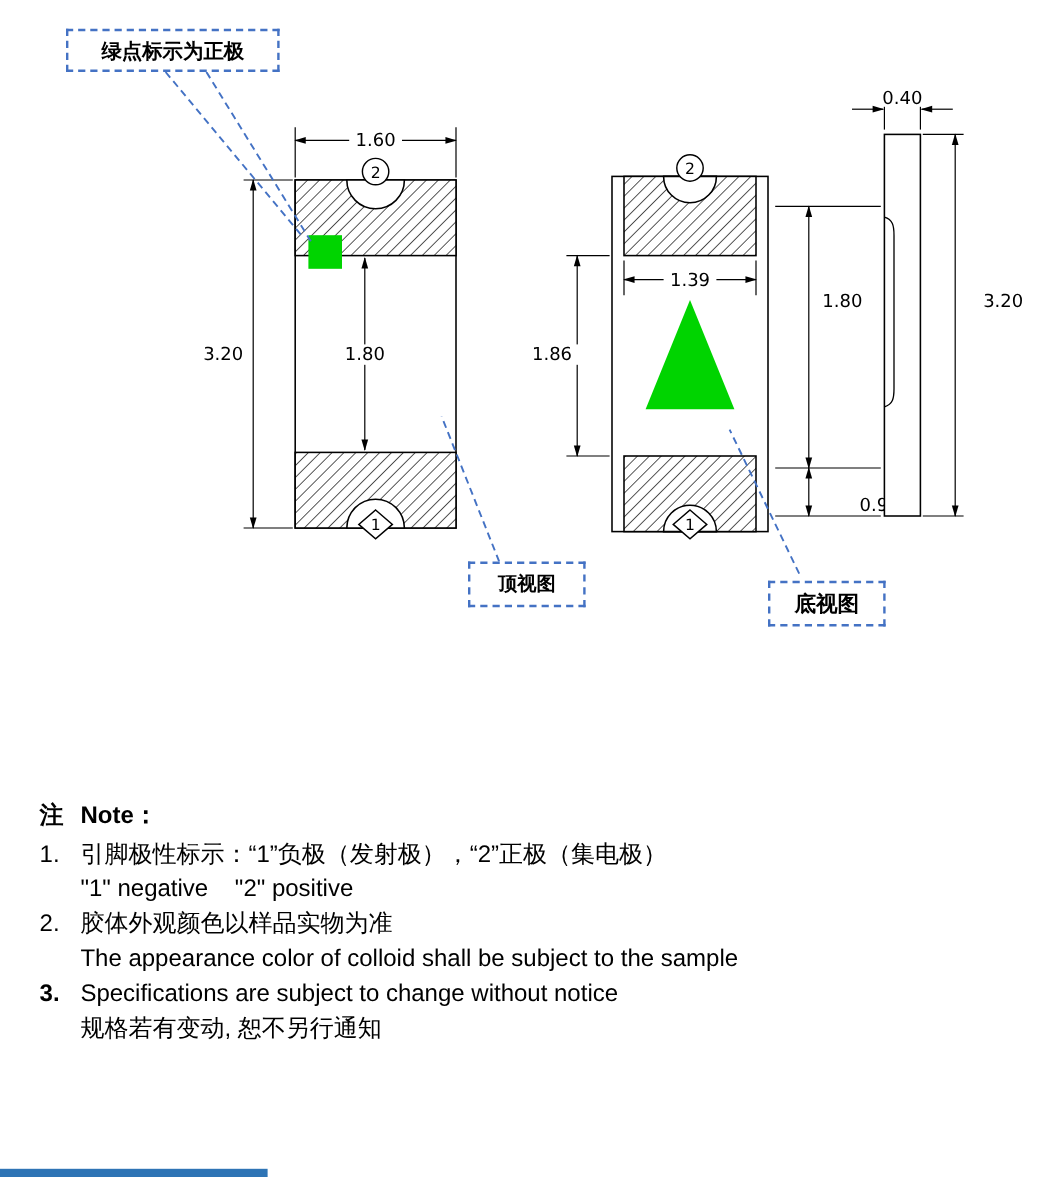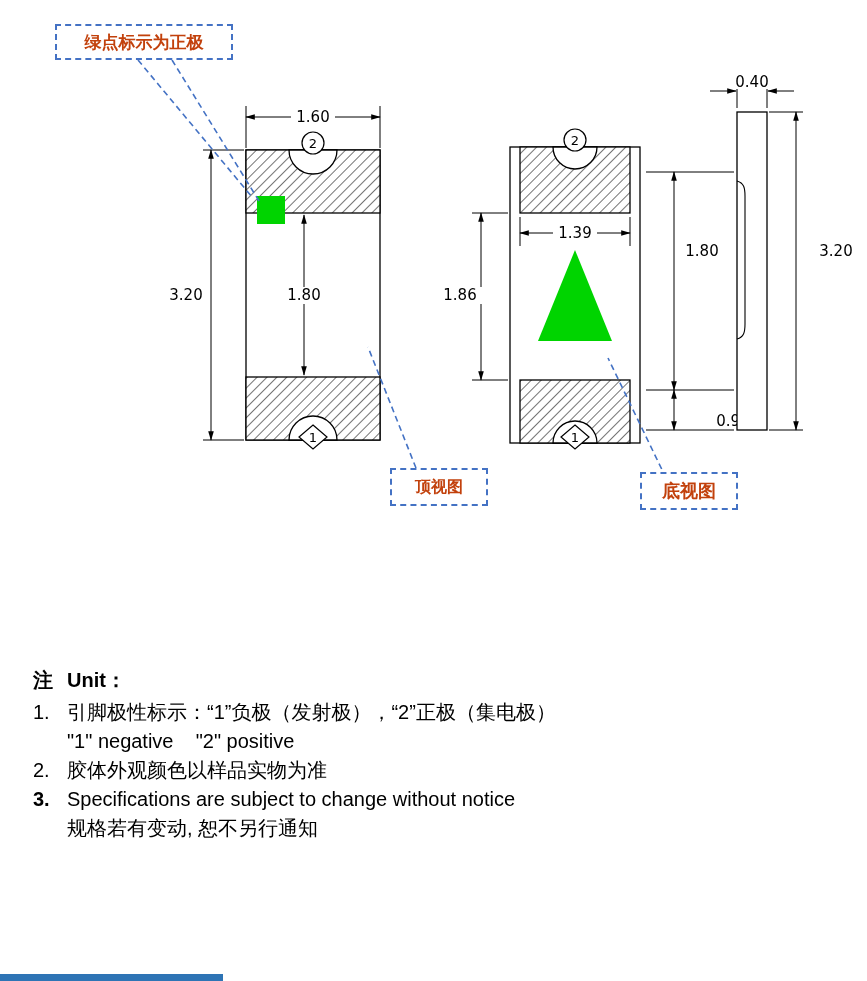--- a/index.html
+++ b/index.html
@@ -7,24 +7,24 @@
   body { width:867px; height:981px; font-family:"Liberation Sans","DejaVu Sans",sans-serif; color:#000; }
   .page { position:relative; width:867px; height:981px; background:#fff; overflow:hidden; }
 
   svg.drawing { position:absolute; left:0; top:0; }
   svg text { font-family:"DejaVu Sans","Liberation Sans",sans-serif; fill:#000; }
   .dimtext { font-size:15px; text-anchor:middle; }
   .pin { font-size:13px; text-anchor:middle; }
 
   .callout { position:absolute; border:2px dashed #4472c4; background:#fff;
              display:flex; align-items:center; justify-content:center;
-             font-weight:bold; color:#c2410c; }
+             font-weight:bold; color:#000000; }
   .callout.polarity { left:55px;  top:24px;  width:178px; height:36px; font-size:17px; }
   .callout.tv       { left:390px; top:468px; width:98px;  height:38px; font-size:16px; }
-  .callout.bv       { left:640px; top:472px; width:98px;  height:38px; font-size:18px; }
+  .callout.bv       { left:640px; top:484px; width:98px;  height:38px; font-size:18px; }
 
   .notes { position:absolute; left:33px; top:666px; width:812px;
            font-size:20px; line-height:29px; }
   .note-heading { font-weight:bold; font-size:20px; margin-bottom:3px; }
   .nh-cn { margin-right:14px; }
   .note-item { display:flex; }
   .note-num { width:34px; flex:none; }
   .note-num.bold { font-weight:bold; }
   .note-line { white-space:pre-wrap; }
 
@@ -158,35 +158,36 @@
   </div>
   <div class="callout tv">
     <span>顶视图</span>
   </div>
   <div class="callout bv">
     <span>底视图</span>
   </div>
 
   <div class="notes">
     <div class="note-heading">
-      <span class="nh-cn">注</span><span class="nh-en">Unit：</span>
+      <span class="nh-cn">注</span><span class="nh-en">Note：</span>
     </div>
 
     <div class="note-item">
       <span class="note-num">1.</span>
       <div class="note-lines">
         <div class="note-line">引脚极性标示：“1”负极（发射极），“2”正极（集电极）</div>
         <div class="note-line">"1" negative    "2" positive</div>
       </div>
     </div>
 
     <div class="note-item">
       <span class="note-num">2.</span>
       <div class="note-lines">
         <div class="note-line">胶体外观颜色以样品实物为准</div>
+        <div class="note-line">The appearance color of colloid shall be subject to the sample</div>
       </div>
     </div>
 
     <div class="note-item">
       <span class="note-num bold">3.</span>
       <div class="note-lines">
         <div class="note-line">Specifications are subject to change without notice</div>
         <div class="note-line">规格若有变动, 恕不另行通知</div>
       </div>
     </div>

